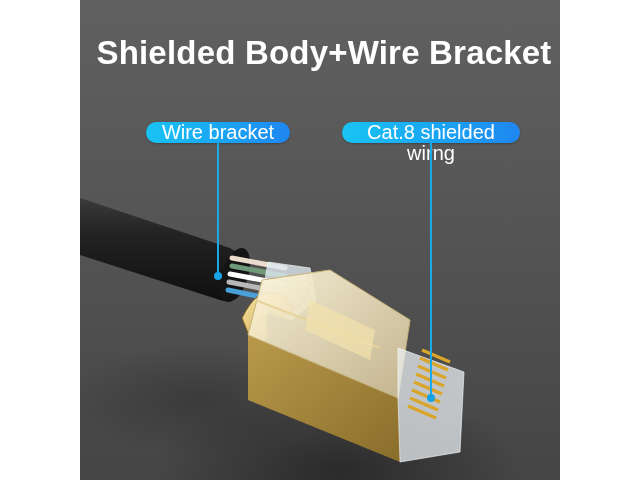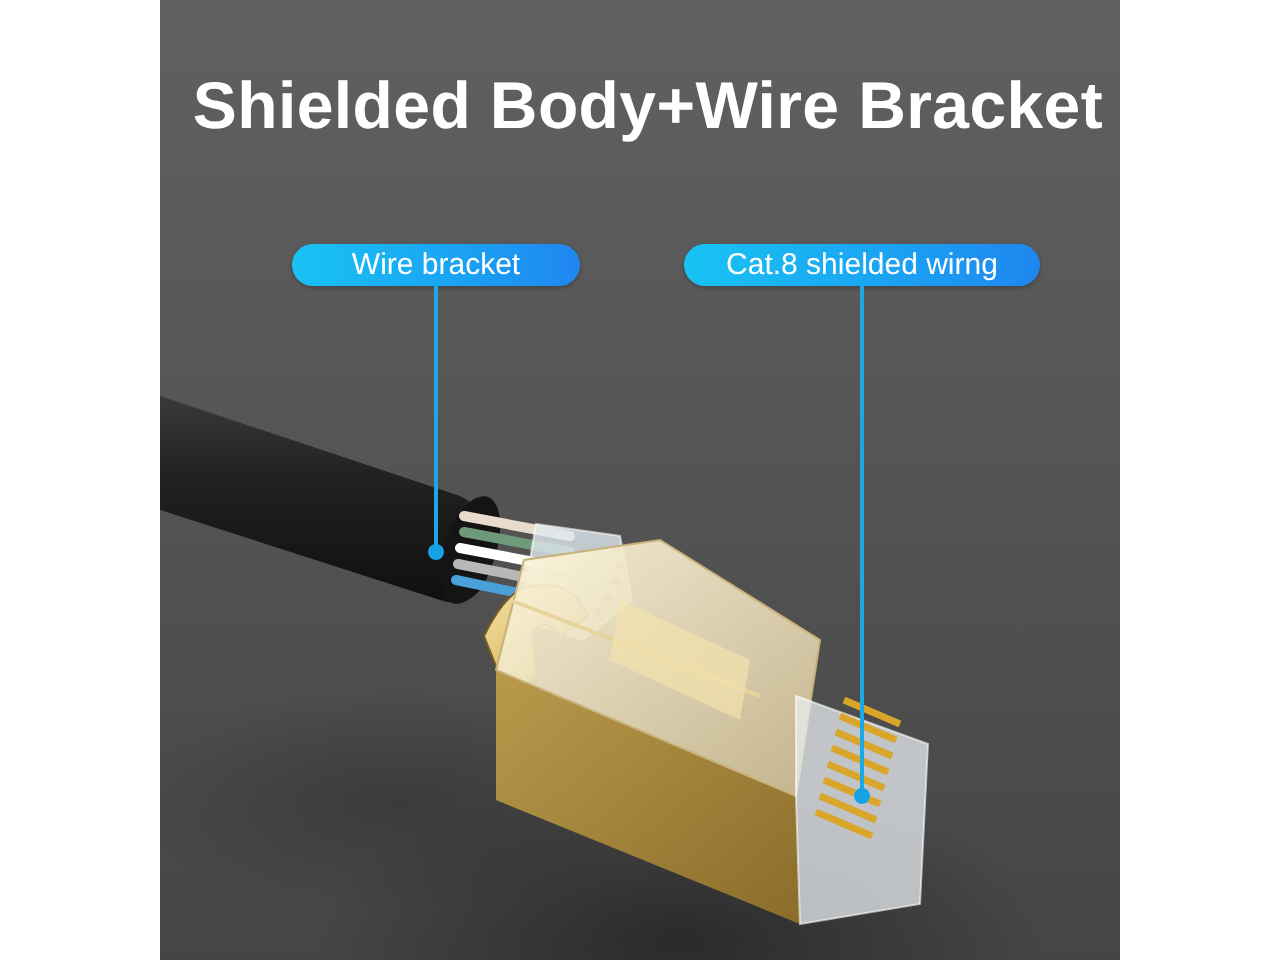--- a/index.html
+++ b/index.html
@@ -4,21 +4,21 @@
 <style>
   html,body{margin:0;padding:0;}
   body{width:640px;height:480px;background:#ffffff;position:relative;overflow:hidden;font-family:"Liberation Sans","DejaVu Sans",sans-serif;}
   .canvas{position:absolute;left:80px;top:0;width:480px;height:480px;overflow:hidden;
     background:
       radial-gradient(ellipse 260px 120px at 260px 470px, rgba(20,20,20,0.55), rgba(20,20,20,0) 70%),
       radial-gradient(ellipse 200px 80px at 120px 400px, rgba(30,30,30,0.35), rgba(30,30,30,0) 70%),
       linear-gradient(180deg,#606060 0%,#585858 35%,#4e4e4e 70%,#454545 100%);}
   .title{position:absolute;left:0;width:488px;top:34px;text-align:center;color:#ffffff;font-weight:bold;font-size:33px;letter-spacing:0.2px;}
   .subtitle{position:absolute;left:0;width:480px;top:80px;text-align:center;color:#f2f2f2;font-size:14px;}
-  .pill{position:absolute;top:122px;height:21px;border-radius:11px;color:#fff;font-size:15px;line-height:21px;text-align:center;
+  .pill{position:absolute;top:122px;height:21px;border-radius:11px;color:#fff;font-size:20px;line-height:21px;text-align:center;
     background:linear-gradient(90deg,#19c3f3 0%,#1aa4f3 55%,#1f86f0 100%);box-shadow:0 1px 2px rgba(0,0,0,0.25);}
   .pill-1{left:66px;width:144px;}
   .pill-2{left:262px;width:178px;}
   .leader{position:absolute;width:2px;background:#1aa8e8;}
   .dot{position:absolute;width:8px;height:8px;border-radius:50%;background:#16a3e6;}
   svg{position:absolute;left:0;top:0;}
 </style>
 </head>
 <body>
 

